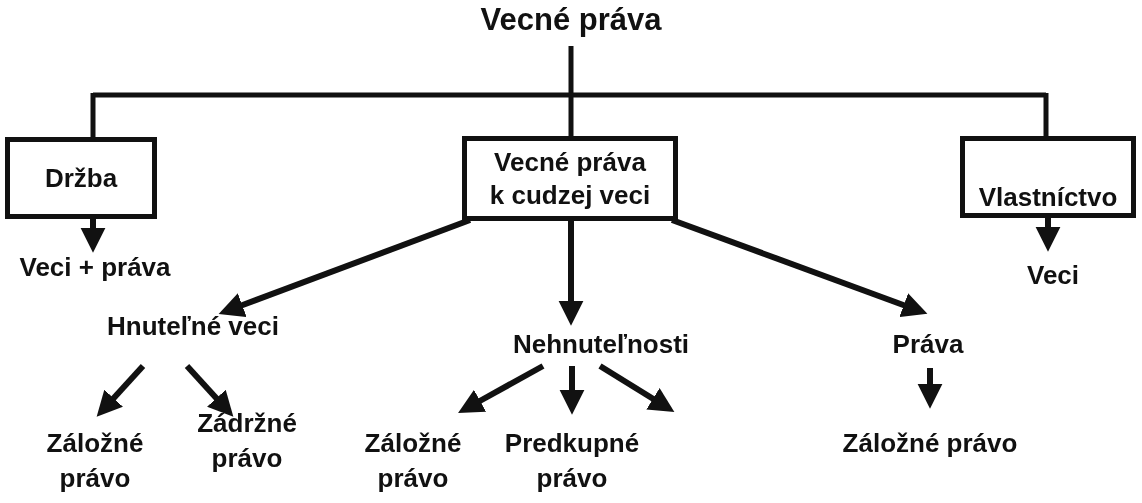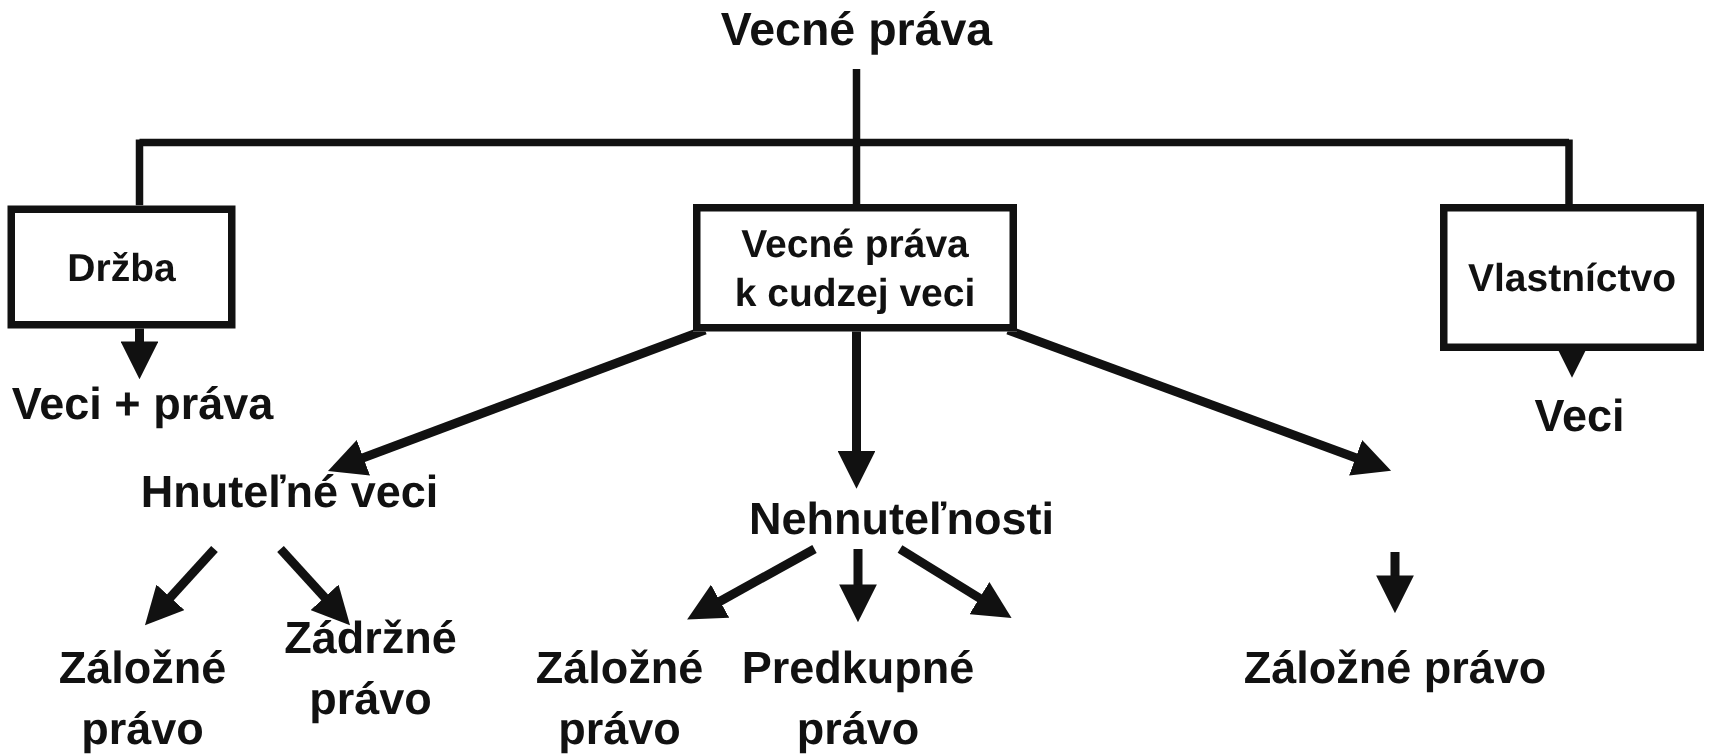--- a/index.html
+++ b/index.html
@@ -29,21 +29,21 @@
     justify-content: center;
     text-align: center;
     font-size: 26px;
     line-height: 1.25;
   }
   .box span { white-space: pre-line; }
   .lbl {
     position: absolute;
     transform: translateX(-50%);
     text-align: center;
-    font-size: 30px;
+    font-size: 26px;
     line-height: 1.35;
     white-space: pre-line;
   }
   .title { font-size: 31px; line-height: 1.2; }
 </style>
 </head>
 <body>
 
 <div class="stage">
 
@@ -77,28 +77,29 @@
 
   <div class="lbl title" style="left:571px; top:1px;">Vecné práva</div>
 
   <div class="box" style="left:5px; top:137px; width:152px; height:82px;">
     <span>Držba</span>
   </div>
   <div class="box" style="left:462px; top:136px; width:216px; height:85px;">
     <span>Vecné práva
 k cudzej veci</span>
   </div>
-  <div class="box" style="left:960px; top:136px; width:176px; height:98px;">
+  <div class="box" style="left:960px; top:136px; width:176px; height:82px;align-items:flex-end;">
     <span>Vlastníctvo</span>
   </div>
 
   <div class="lbl" style="left:95px; top:250px;">Veci + práva</div>
   <div class="lbl" style="left:1053px; top:258px;">Veci</div>
   <div class="lbl" style="left:193px; top:309px;">Hnuteľné veci</div>
   <div class="lbl" style="left:601px; top:327px;">Nehnuteľnosti</div>
+  <div class="lbl" style="left:928px; top:327px;">Práva</div>
 
   <div class="lbl" style="left:95px; top:426px;">Záložné
 právo</div>
   <div class="lbl" style="left:247px; top:406px;">Zádržné
 právo</div>
   <div class="lbl" style="left:413px; top:426px;">Záložné
 právo</div>
   <div class="lbl" style="left:572px; top:426px;">Predkupné
 právo</div>
   <div class="lbl" style="left:930px; top:426px;">Záložné právo</div>

